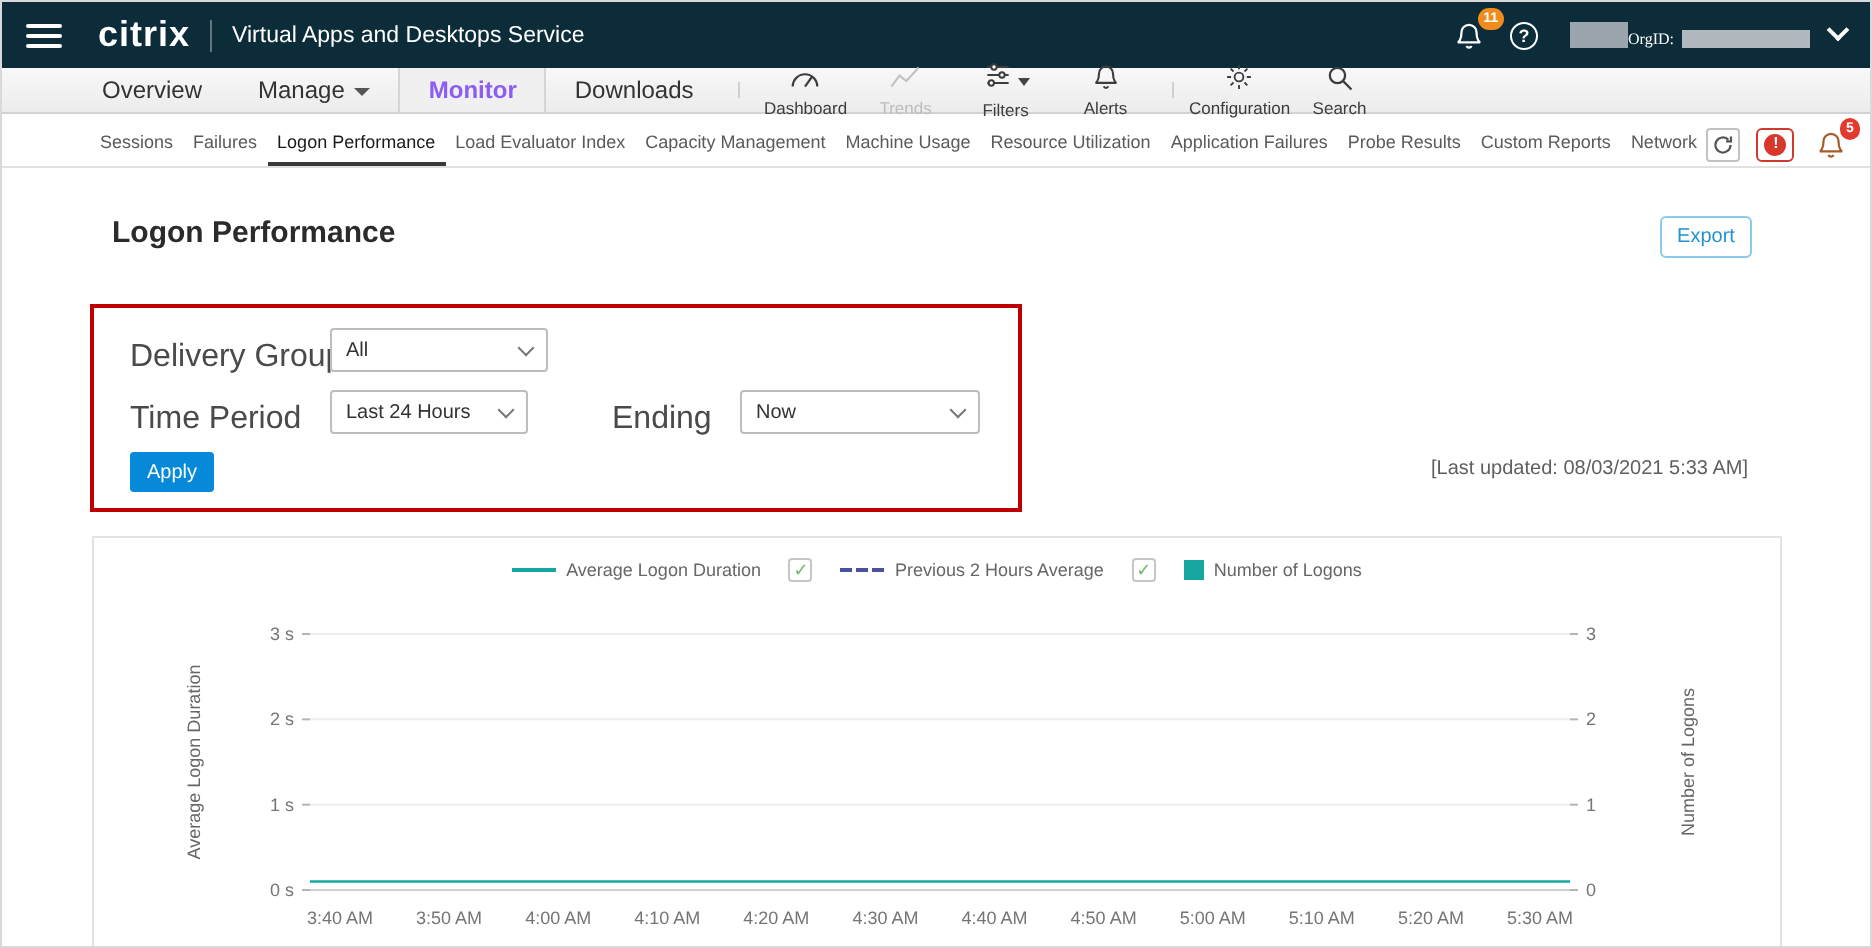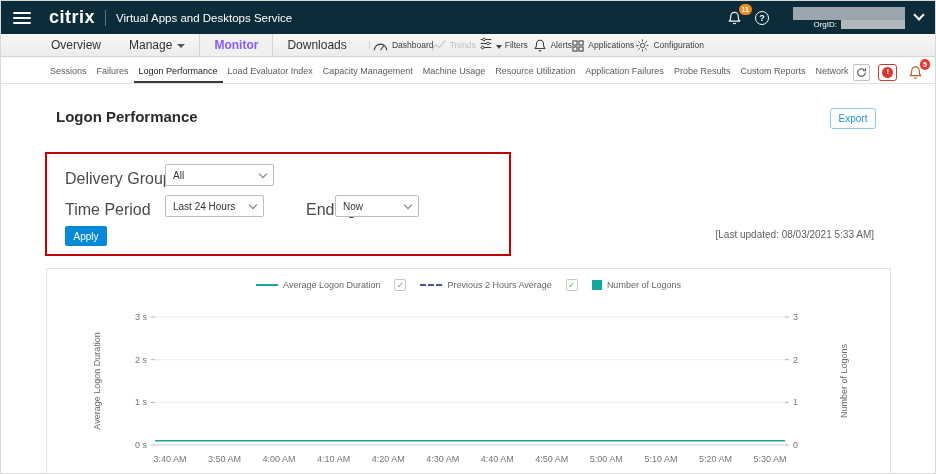--- a/index.html
+++ b/index.html
@@ -9,33 +9,33 @@
   .topbar{position:absolute;left:0;top:0;width:100%;height:33px;background:#0c2c3a;display:flex;align-items:center;padding:0 12px;gap:10px;}
   .hamburger{width:18px;display:flex;flex-direction:column;gap:3px;cursor:pointer;}
   .hamburger span{height:2px;background:#fff;border-radius:1px;}
   .brand{color:#fff;font-size:18px;font-weight:bold;letter-spacing:.5px;margin-left:8px;}
   .tb-divider{width:1px;height:16px;background:rgba(255,255,255,.35);}
   .product{color:#fff;font-size:11.5px;}
   .tb-spacer{flex:1;}
   .tb-icon{position:relative;width:22px;height:22px;display:flex;align-items:center;justify-content:center;cursor:pointer;}
   .badge{position:absolute;top:-3px;right:-7px;background:#f08b1e;color:#fff;font-size:7px;line-height:1;padding:2px 3px;border-radius:6px;font-weight:bold;}
   .help-circle{width:14px;height:14px;border:1.5px solid #fff;border-radius:50%;color:#fff;font-size:9px;display:flex;align-items:center;justify-content:center;font-weight:bold;cursor:pointer;}
-  .org{display:flex;flex-direction:column;align-items:flex-end;gap:0;width:120px;margin-left:6px;}
+  .org{display:flex;flex-direction:row;align-items:flex-end;gap:0;width:120px;margin-left:6px;font-family:Liberation Serif, serif;}
   .org-block-lg{width:112px;height:13px;background:#9aa5ad;}
   .org-row{display:flex;align-items:center;gap:4px;}
   .org-label{color:#fff;font-size:8px;}
   .org-block-sm{width:64px;height:9px;background:#b0b8bd;}
   .tb-chevron{width:8px;height:8px;border-right:2px solid #fff;border-bottom:2px solid #fff;transform:rotate(45deg);margin-top:-5px;cursor:pointer;}
   
   .mainnav{position:absolute;left:0;top:33px;width:100%;height:23px;background:linear-gradient(#f8f8f8,#ececec);border-bottom:1px solid #d3d3d3;display:flex;align-items:stretch;padding-left:36px;}
   .nav-item{display:flex;align-items:center;gap:5px;padding:0 14px;font-size:12px;color:#333;cursor:pointer;white-space:nowrap;}
   .nav-item.active{font-weight:bold;color:#8b5cf6;border-left:1px solid #d5d5d5;border-right:1px solid #d5d5d5;background:#f0f0f0;justify-content:center;}
   .nav-caret{width:0;height:0;border-left:4px solid transparent;border-right:4px solid transparent;border-top:4px solid #555;margin-top:2px;}
   .nav-divider{width:1px;background:#d0d0d0;margin:7px 8px;}
-  .tool{width:50px;display:flex;flex-direction:row;align-items:center;justify-content:center;gap:3px;font-size:8.5px;color:#3d3d3d;cursor:pointer;white-space:nowrap;}
+  .tool{width:50px;display:flex;flex-direction:column;align-items:center;justify-content:center;gap:3px;font-size:8.5px;color:#3d3d3d;cursor:pointer;white-space:nowrap;}
   .tool.disabled{color:#bdbdbd;}
   .ticon{height:16px;display:flex;align-items:flex-end;gap:2px;}
   .mini-caret{width:0;height:0;border-left:3px solid transparent;border-right:3px solid transparent;border-top:4px solid #444;margin-bottom:4px;}
   
   .subtabs{position:absolute;left:0;top:60px;width:100%;height:23px;background:#fff;border-bottom:1px solid #e1e1e1;display:flex;align-items:stretch;padding-left:44px;}
   .subtab{display:flex;align-items:center;padding:0 5px;font-size:9px;color:#5a5a5a;cursor:pointer;border-bottom:2px solid transparent;white-space:nowrap;}
   .subtab.active{color:#1a1a1a;border-bottom-color:#3a3a3a;}
   .subtab-tools{margin-left:auto;display:flex;align-items:center;gap:8px;padding-right:16px;}
   .sq-btn{width:17px;height:17px;border:1px solid #c2c2c2;border-radius:2px;background:#fff;display:flex;align-items:center;justify-content:center;cursor:pointer;}
   .err-btn{width:19px;height:17px;border:1.5px solid #cf3a2f;border-radius:3px;background:#fff;display:flex;align-items:center;justify-content:center;cursor:pointer;}
@@ -145,40 +145,38 @@
     </div>
     <div class="tool">
       <span class="ticon">
           <svg width="14" height="15" viewBox="0 0 24 24" fill="none" stroke="#3d3d3d" stroke-width="1.8">
             <path d="M18 9a6 6 0 1 0-12 0c0 7-3 8-3 8h18s-3-1-3-8"></path>
             <path d="M10 20a2.2 2.2 0 0 0 4 0"></path>
           </svg>
         </span>
       <span>Alerts</span>
     </div>
-    <div class="tool">
-      <span class="ticon">
-          <svg width="14" height="14" viewBox="0 0 22 22" fill="none" stroke="#3d3d3d" stroke-width="1.6">
-            <rect x="3" y="3" width="6.5" height="6.5"></rect>
-            <rect x="12.5" y="3" width="6.5" height="6.5"></rect>
-            <rect x="3" y="12.5" width="6.5" height="6.5"></rect>
-            <rect x="12.5" y="12.5" width="6.5" height="6.5"></rect>
-          </svg>
-        </span>
-      <span>Applications</span>
-    </div>
     <div class="nav-divider"></div>
     <div class="tool">
       <span class="ticon">
           <svg width="15" height="15" viewBox="0 0 24 24" fill="none" stroke="#3d3d3d" stroke-width="1.5">
             <circle cx="12" cy="12" r="3.5"></circle>
             <path d="M12 2.5v3.2M12 18.3v3.2M2.5 12h3.2M18.3 12h3.2M5.3 5.3l2.3 2.3M16.4 16.4l2.3 2.3M18.7 5.3l-2.3 2.3M7.6 16.4l-2.3 2.3"></path>
           </svg>
         </span>
       <span>Configuration</span>
+    </div>
+    <div class="tool">
+      <span class="ticon">
+          <svg width="14" height="14" viewBox="0 0 22 22" fill="none" stroke="#3d3d3d" stroke-width="1.8">
+            <circle cx="9" cy="9" r="6"></circle>
+            <line x1="13.5" y1="13.5" x2="20" y2="20"></line>
+          </svg>
+        </span>
+      <span>Search</span>
     </div>
   </nav>
 
   <nav class="subtabs">
     <span class="subtab">Sessions</span>
     <span class="subtab">Failures</span>
     <span class="subtab active">Logon Performance</span>
     <span class="subtab">Load Evaluator Index</span>
     <span class="subtab">Capacity Management</span>
     <span class="subtab">Machine Usage</span>
@@ -214,21 +212,21 @@
   <div class="select" style="left:164px;top:163px;width:109px;">
     <span>All</span>
       <span class="sel-caret"></span>
   </div>
   <span class="field-label" style="left:64px;top:200px;">Time Period</span>
   <div class="select" style="left:164px;top:194px;width:99px;">
     <span>Last 24 Hours</span>
       <span class="sel-caret"></span>
   </div>
   <span class="field-label" style="left:305px;top:200px;">Ending</span>
-  <div class="select" style="left:334px;top:194px;width:84px;">
+  <div class="select" style="left:369px;top:194px;width:120px;">
     <span>Now</span>
       <span class="sel-caret"></span>
   </div>
   <button class="apply-btn">Apply</button>
   <div class="annotation"></div>
   <span class="last-updated">[Last updated: 08/03/2021 5:33 AM]</span>
 
   <section class="chart-card">
     <div class="legend">
       <span class="legend-item">

